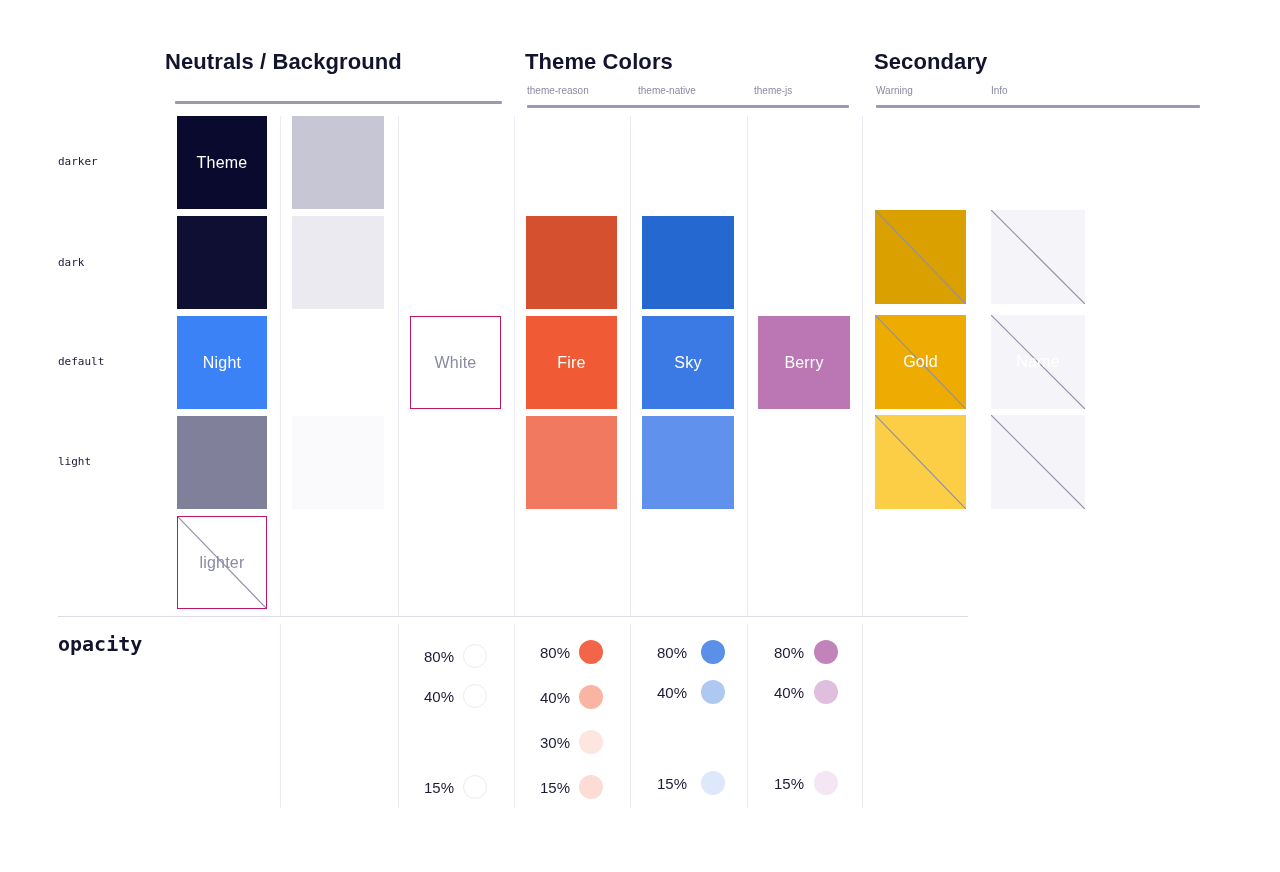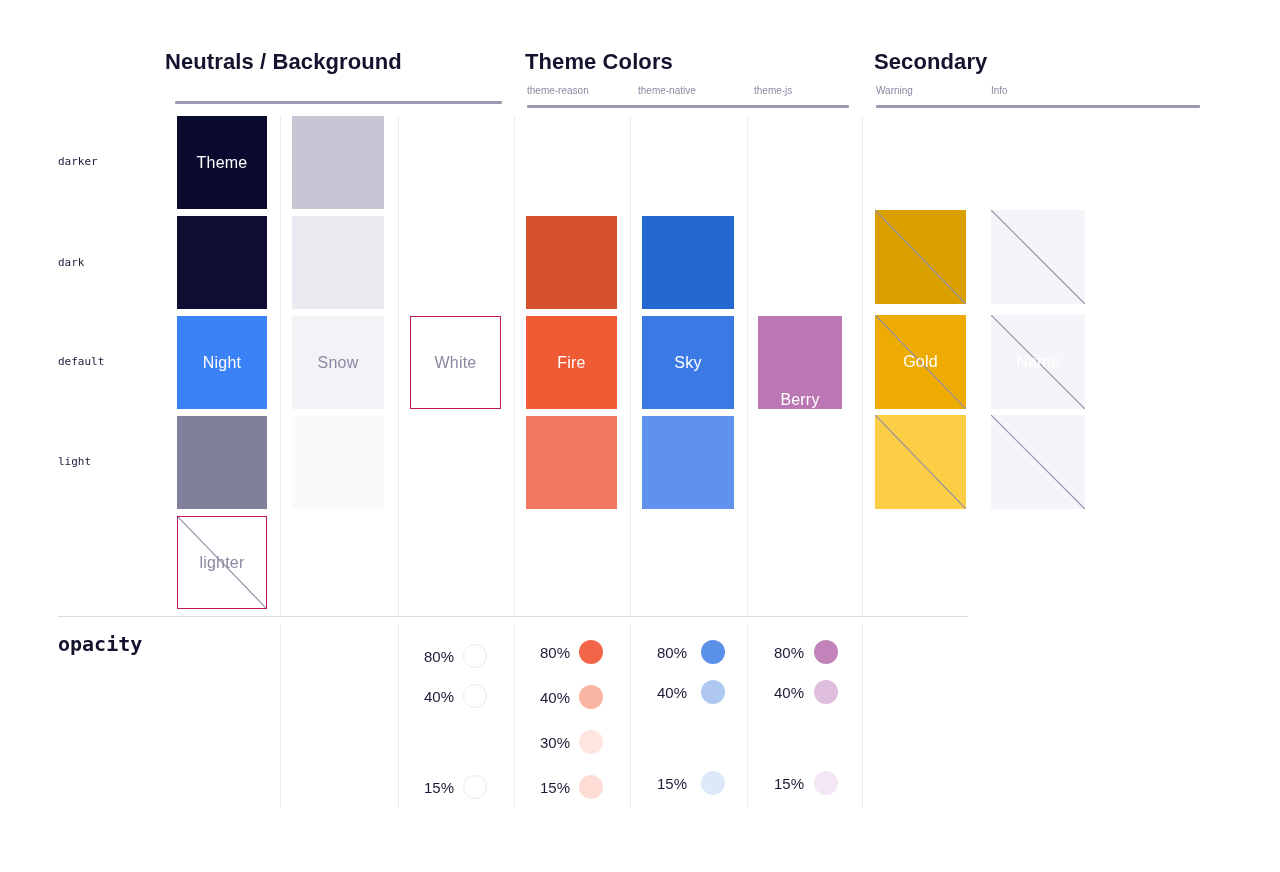--- a/index.html
+++ b/index.html
@@ -163,42 +163,39 @@
   <div class="swatch" style="left:177px; top:416px; width:90px; height:93px; background:#80809b;"></div>
   <div class="swatch bordered" style="left:177px; top:516px; width:90px; height:93px; background:#ffffff;">
     <svg class="slash" viewBox="0 0 90 93" preserveAspectRatio="none">
       <line x1="0" y1="0" x2="90" y2="93"></line>
     </svg>
     <span class="sw-name" style="color:#8a8aa3; position:relative;">lighter</span>
   </div>
 
   <div class="swatch" style="left:292px; top:116px; width:92px; height:93px; background:#c6c6d4;"></div>
   <div class="swatch" style="left:292px; top:216px; width:92px; height:93px; background:#eceaf1;"></div>
-  <div class="swatch" style="left:292px; top:316px; width:92px; height:93px; background:#f4f2f7;">
-    <span class="sw-name" style="color:#8a8aa3;">Snow</span>
-  </div>
   <div class="swatch" style="left:292px; top:416px; width:92px; height:93px; background:#faf9fc;"></div>
 
   <div class="swatch bordered" style="left:410px; top:316px; width:91px; height:93px; background:#ffffff;">
     <span class="sw-name" style="color:#8a8aa3;">White</span>
   </div>
 
   <div class="swatch" style="left:526px; top:216px; width:91px; height:93px; background:#d4502e;"></div>
   <div class="swatch" style="left:526px; top:316px; width:91px; height:93px; background:#f05a35;">
     <span class="sw-name" style="color:#ffffff;">Fire</span>
   </div>
   <div class="swatch" style="left:526px; top:416px; width:91px; height:93px; background:#f1795f;"></div>
 
   <div class="swatch" style="left:642px; top:216px; width:92px; height:93px; background:#2568d0;"></div>
   <div class="swatch" style="left:642px; top:316px; width:92px; height:93px; background:#3b7ae4;">
     <span class="sw-name" style="color:#ffffff;">Sky</span>
   </div>
   <div class="swatch" style="left:642px; top:416px; width:92px; height:93px; background:#5f91ed;"></div>
 
-  <div class="swatch" style="left:758px; top:316px; width:84px; height:93px; background:#bb76b4;align-items:flex-end;">
+  <div class="swatch" style="left:758px; top:316px; width:92px; height:93px; background:#bb76b4;">
     <span class="sw-name" style="color:#ffffff;">Berry</span>
   </div>
 
   <div class="swatch" style="left:875px; top:210px; width:91px; height:94px; background:#d9a000;">
     <svg class="slash" viewBox="0 0 91 94" preserveAspectRatio="none">
       <line x1="0" y1="0" x2="91" y2="94"></line>
     </svg>
   </div>
   <div class="swatch" style="left:875px; top:315px; width:91px; height:94px; background:#eeac02;">
     <svg class="slash" viewBox="0 0 91 94" preserveAspectRatio="none">

